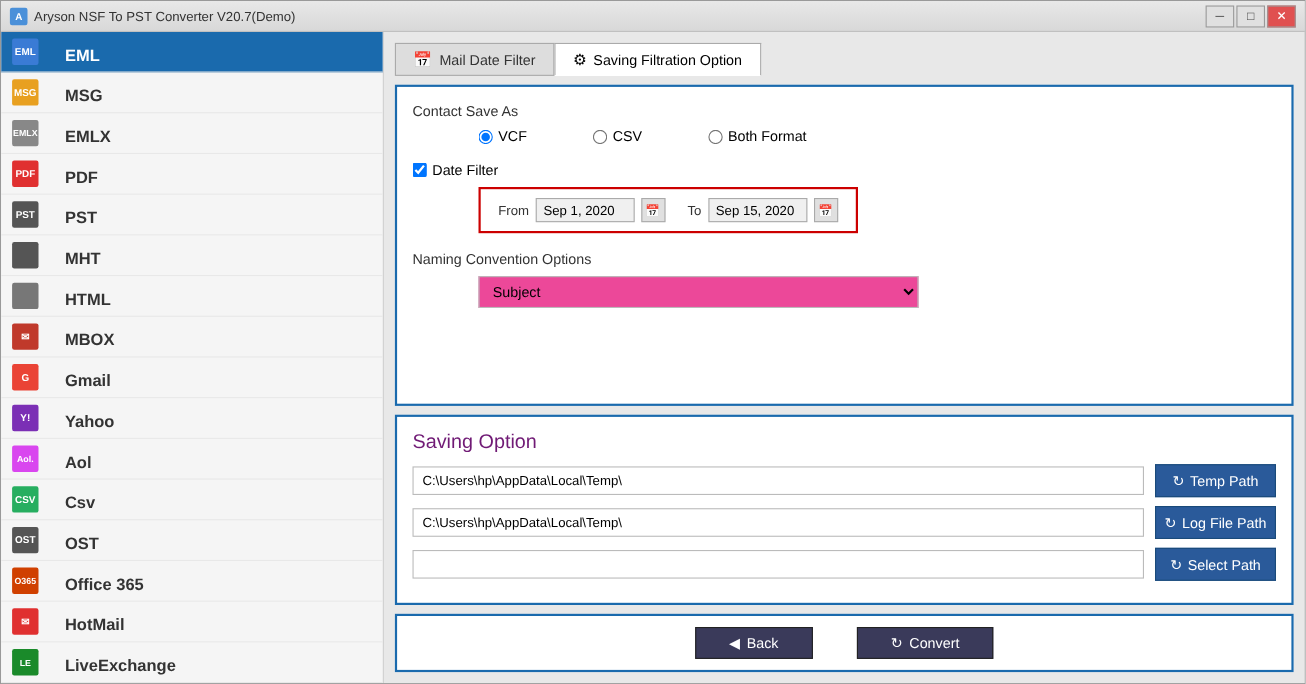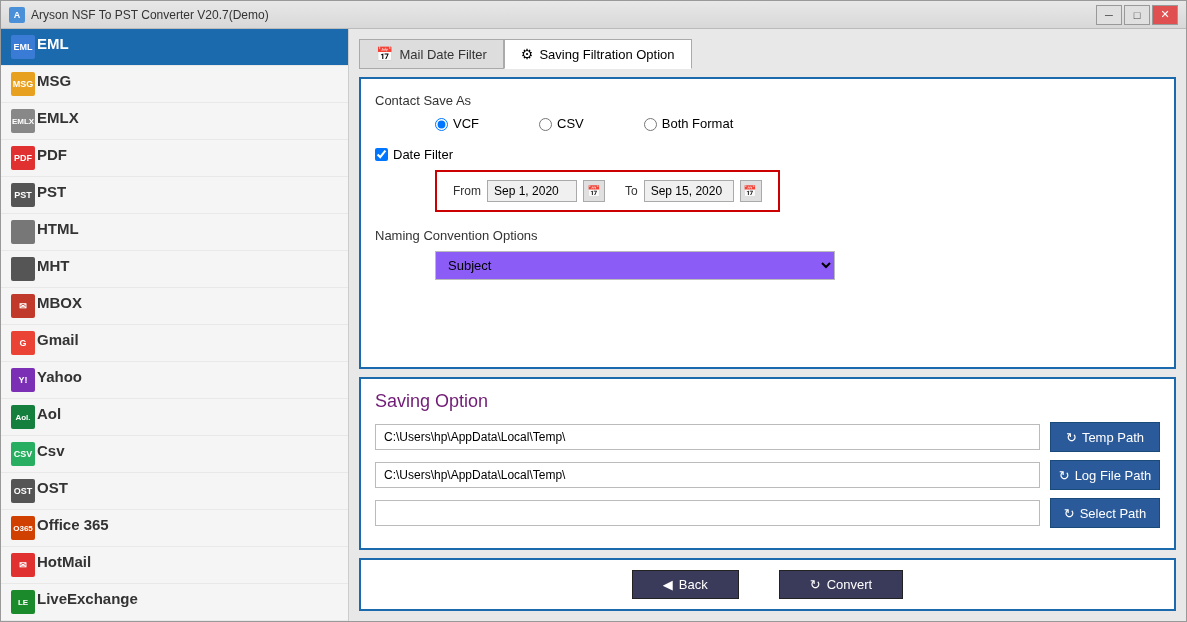--- a/index.html
+++ b/index.html
@@ -28,43 +28,43 @@
 
     
     .sidebar {
       width: 348px;
       background: #f5f5f5;
       border-right: 1px solid #ccc;
       overflow-y: auto;
     }
     .sidebar-item {
       display: flex;
-      align-items: flex-start;
+      align-items: flex-end;
       padding: 6px 10px;
-      gap: 2px;
+      gap: 24px;
       cursor: pointer;
       border-bottom: 1px solid #e8e8e8;
     }
     .sidebar-item.active { background: #1a6aad; color: white; }
     .sidebar-item.active .item-label { color: white; font-weight: bold; }
     .item-icon { width: 24px; height: 24px; display: flex; align-items: center; justify-content: center; flex-shrink: 0; }
     .item-label { font-size: 15px; font-weight: 600; color: #333; }
 
     
     .icon-eml { background: #3a7bd5; color: white; border-radius: 2px; font-size: 9px; font-weight: bold; }
     .icon-msg { background: #e8a020; color: white; border-radius: 2px; font-size: 9px; font-weight: bold; }
     .icon-emlx { background: #888; color: white; border-radius: 2px; font-size: 8px; font-weight: bold; }
     .icon-pdf { background: #e03030; color: white; border-radius: 2px; font-size: 9px; font-weight: bold; }
     .icon-pst { background: #555; color: white; border-radius: 2px; font-size: 9px; font-weight: bold; }
     .icon-html { background: #777; color: white; border-radius: 2px; font-size: 9px; font-weight: bold; }
     .icon-mht { background: #555; color: white; border-radius: 2px; font-size: 9px; font-weight: bold; }
     .icon-mbox { background: #c0392b; color: white; border-radius: 2px; font-size: 9px; font-weight: bold; }
     .icon-gmail { background: #ea4335; color: white; border-radius: 2px; font-size: 9px; font-weight: bold; }
     .icon-yahoo { background: #7b2fb5; color: white; border-radius: 2px; font-size: 9px; font-weight: bold; }
-    .icon-aol { background: #15803d; color: white; border-radius: 2px; font-size: 8px; font-weight: bold; }
+    .icon-aol { background: #d946ef; color: white; border-radius: 2px; font-size: 8px; font-weight: bold; }
     .icon-csv { background: #27ae60; color: white; border-radius: 2px; font-size: 9px; font-weight: bold; }
     .icon-ost { background: #555; color: white; border-radius: 2px; font-size: 9px; font-weight: bold; }
     .icon-office365 { background: #d04000; color: white; border-radius: 2px; font-size: 8px; font-weight: bold; }
     .icon-hotmail { background: #e03030; color: white; border-radius: 2px; font-size: 9px; font-weight: bold; }
     .icon-liveexchange { background: #1a8a2a; color: white; border-radius: 2px; font-size: 8px; font-weight: bold; }
 
     
     .right-panel { flex: 1; display: flex; flex-direction: column; padding: 10px; gap: 8px; background: #e8e8e8; }
 
     
@@ -133,21 +133,21 @@
       display: flex; align-items: center; justify-content: center;
       font-size: 11px;
     }
 
     
     .naming-section { }
     .naming-section select {
       width: 400px;
       padding: 5px 8px;
       border: 1px solid #bbb;
-      background: #8b5cf6;
+      background: #ec4899;
       font-size: 13px;
       margin-left: 60px;
       cursor: pointer;
     }
 
     
     .saving-panel {
       border: 2px solid #1a6aad;
       background: white;
       padding: 12px 14px;
@@ -233,26 +233,26 @@
     </div>
         <div class="sidebar-item">
       <div class="item-icon icon-pdf">PDF</div>
       <span class="item-label">PDF</span>
     </div>
         <div class="sidebar-item">
       <div class="item-icon icon-pst">PST</div>
       <span class="item-label">PST</span>
     </div>
         <div class="sidebar-item">
+      <div class="item-icon icon-mht"></div>
+      <span class="item-label">MHT</span>
+    </div>
+        <div class="sidebar-item">
       <div class="item-icon icon-html"></div>
       <span class="item-label">HTML</span>
-    </div>
-        <div class="sidebar-item">
-      <div class="item-icon icon-mht"></div>
-      <span class="item-label">MHT</span>
     </div>
         <div class="sidebar-item">
       <div class="item-icon icon-mbox">✉</div>
       <span class="item-label">MBOX</span>
     </div>
         <div class="sidebar-item">
       <div class="item-icon icon-gmail">G</div>
       <span class="item-label">Gmail</span>
     </div>
         <div class="sidebar-item">

